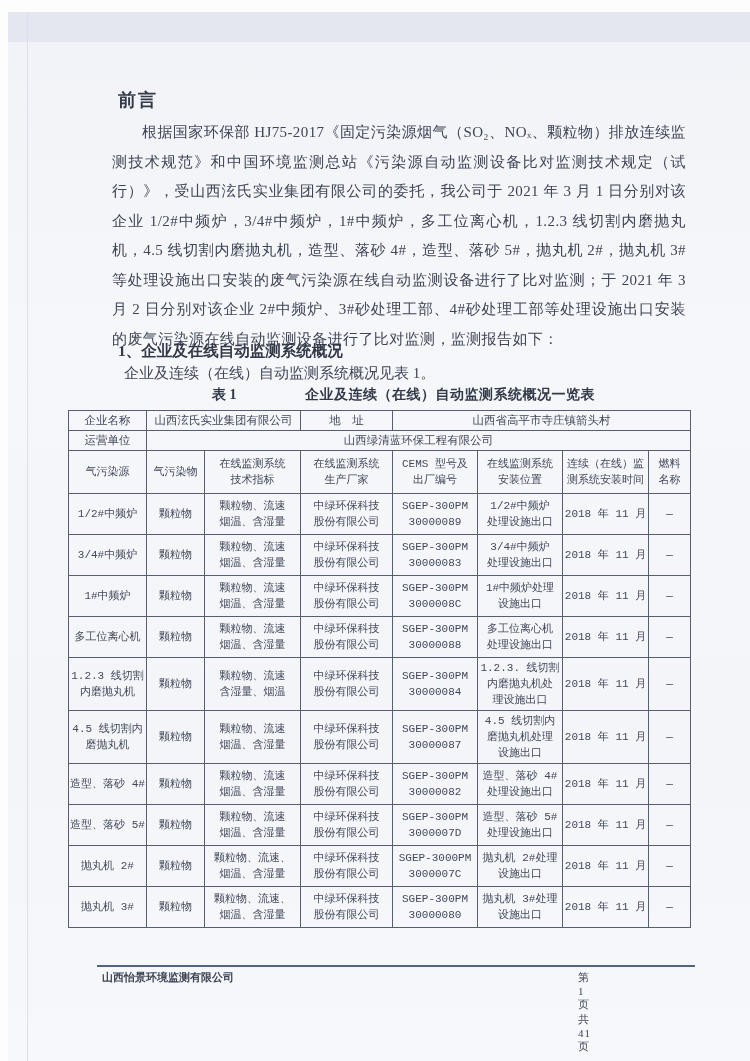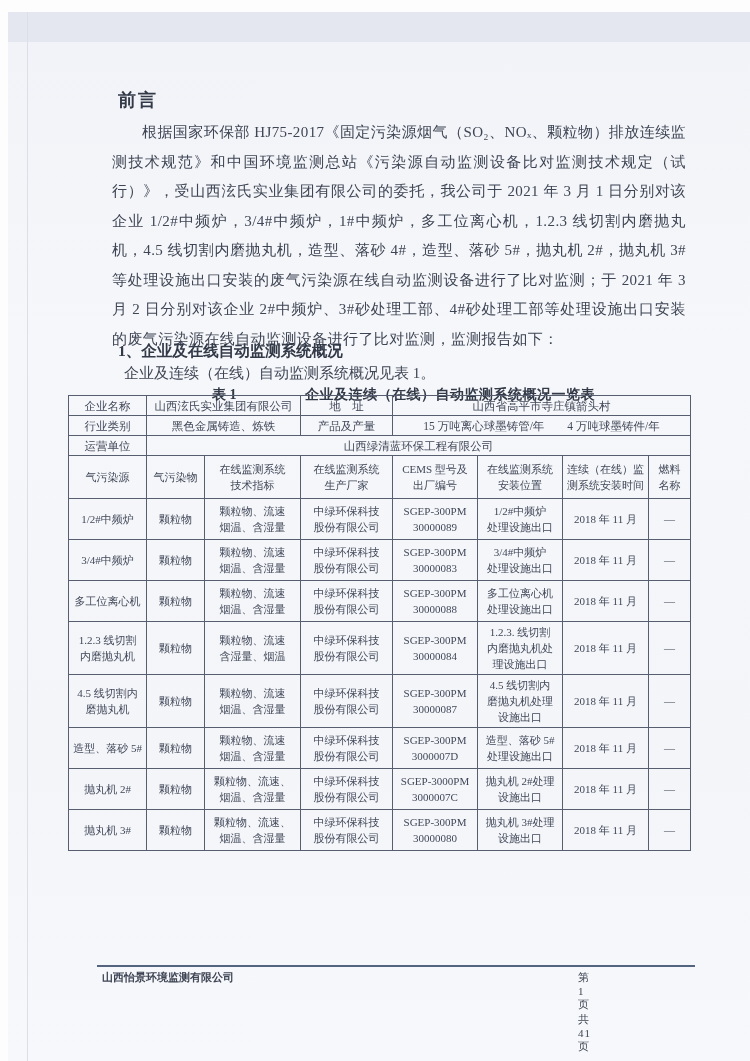--- a/index.html
+++ b/index.html
@@ -25,23 +25,23 @@
     left:112px;top:118px;width:574px;
     font-size:15px;line-height:29.5px;text-align:justify;
     text-indent:2em;color:#3e4554;letter-spacing:0.4px;
   }
   .section-heading{left:118px;top:341px;font-size:15.5px;font-weight:bold;color:#323947;}
   .section-intro{left:124px;top:364px;font-size:15px;color:#3e4554;}
   .table-label{left:212px;top:386px;font-size:14px;font-weight:bold;color:#323947;}
   .table-title{left:305px;top:386px;font-size:14px;font-weight:bold;color:#323947;letter-spacing:0.5px;}
 
   table.main{
-    position:absolute;left:68px;top:395px;width:622px;
+    position:absolute;left:68px;top:410px;width:622px;
     border-collapse:collapse;table-layout:fixed;
-    font-family:Liberation Serif, serif;
+    font-family:Liberation Mono, monospace;
   }
   table.main td,table.main th{
     border:1px solid #565e70;
     font-weight:normal;
     text-align:center;vertical-align:middle;
     font-size:11px;line-height:16px;
     color:#414859;
     padding:2px 1px;
     white-space:pre-line;
     overflow:hidden;
@@ -82,26 +82,20 @@
         <col style="width:85px">
         <col style="width:86px">
         <col style="width:42px">
     </colgroup>
     <tbody>
       <tr class="info-row">
         <td>企业名称</td>
         <td colspan="2">山西泫氏实业集团有限公司</td>
         <td>地　址</td>
         <td colspan="4">山西省高平市寺庄镇箭头村</td>
-      </tr>
-      <tr class="info-row">
-        <td>行业类别</td>
-        <td colspan="2">黑色金属铸造、炼铁</td>
-        <td>产品及产量</td>
-        <td colspan="4">15 万吨离心球墨铸管/年　　4 万吨球墨铸件/年</td>
       </tr>
       <tr class="info-row">
         <td>运营单位</td>
         <td colspan="7">山西绿清蓝环保工程有限公司</td>
       </tr>
       <tr class="header-row">
         <th>气污染源</th>
         <th>气污染物</th>
         <th>在线监测系统
 技术指标</th>
@@ -139,20 +133,34 @@
           <td>中绿环保科技
 股份有限公司</td>
           <td>SGEP-300PM
 30000083</td>
           <td>3/4#中频炉
 处理设施出口</td>
           <td>2018 年 11 月</td>
           <td>—</td>
         </tr>
         <tr class="data-row">
+          <td>1#中频炉</td>
+          <td>颗粒物</td>
+          <td>颗粒物、流速
+烟温、含湿量</td>
+          <td>中绿环保科技
+股份有限公司</td>
+          <td>SGEP-300PM
+3000008C</td>
+          <td>1#中频炉处理
+设施出口</td>
+          <td>2018 年 11 月</td>
+          <td>—</td>
+        </tr>
+        <tr class="data-row">
           <td>多工位离心机</td>
           <td>颗粒物</td>
           <td>颗粒物、流速
 烟温、含湿量</td>
           <td>中绿环保科技
 股份有限公司</td>
           <td>SGEP-300PM
 30000088</td>
           <td>多工位离心机
 处理设施出口</td>
@@ -185,20 +193,34 @@
 股份有限公司</td>
           <td>SGEP-300PM
 30000087</td>
           <td>4.5 线切割内
 磨抛丸机处理
 设施出口</td>
           <td>2018 年 11 月</td>
           <td>—</td>
         </tr>
         <tr class="data-row">
+          <td>造型、落砂 4#</td>
+          <td>颗粒物</td>
+          <td>颗粒物、流速
+烟温、含湿量</td>
+          <td>中绿环保科技
+股份有限公司</td>
+          <td>SGEP-300PM
+30000082</td>
+          <td>造型、落砂 4#
+处理设施出口</td>
+          <td>2018 年 11 月</td>
+          <td>—</td>
+        </tr>
+        <tr class="data-row">
           <td>造型、落砂 5#</td>
           <td>颗粒物</td>
           <td>颗粒物、流速
 烟温、含湿量</td>
           <td>中绿环保科技
 股份有限公司</td>
           <td>SGEP-300PM
 3000007D</td>
           <td>造型、落砂 5#
 处理设施出口</td>

